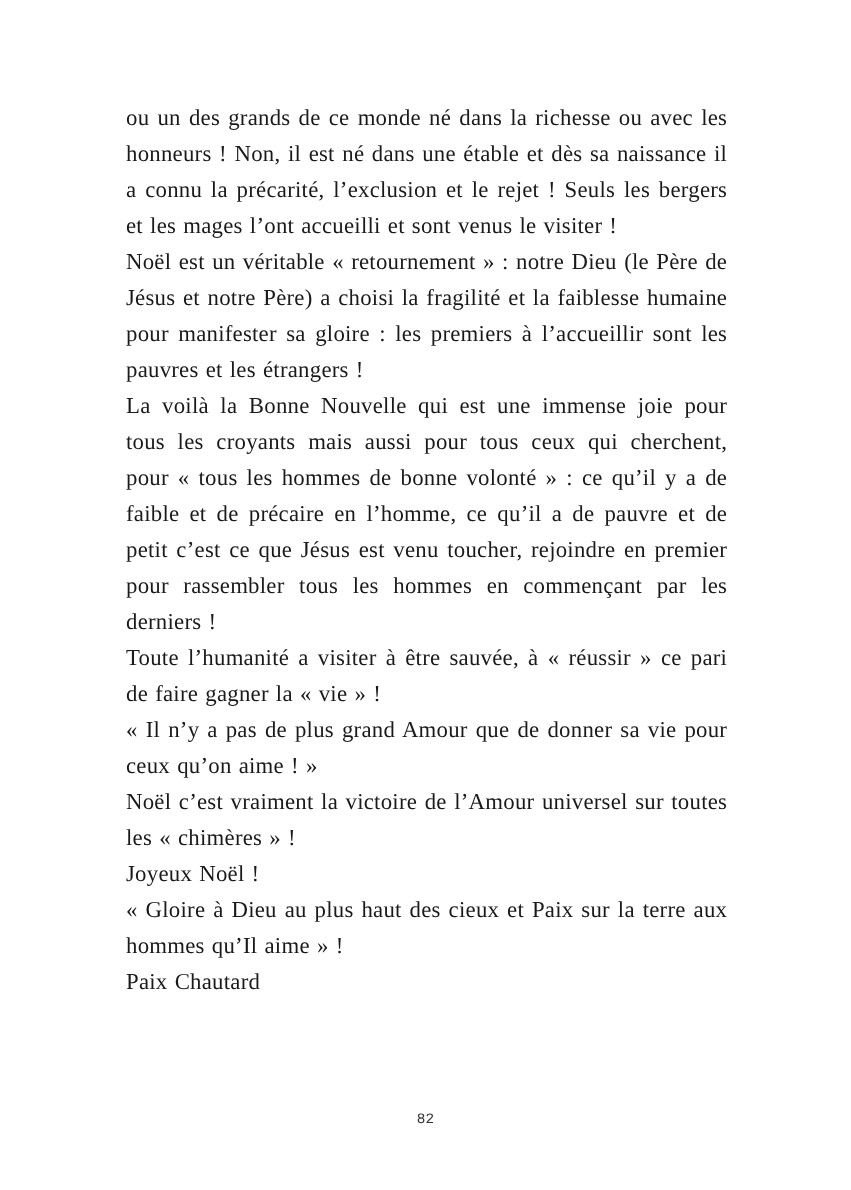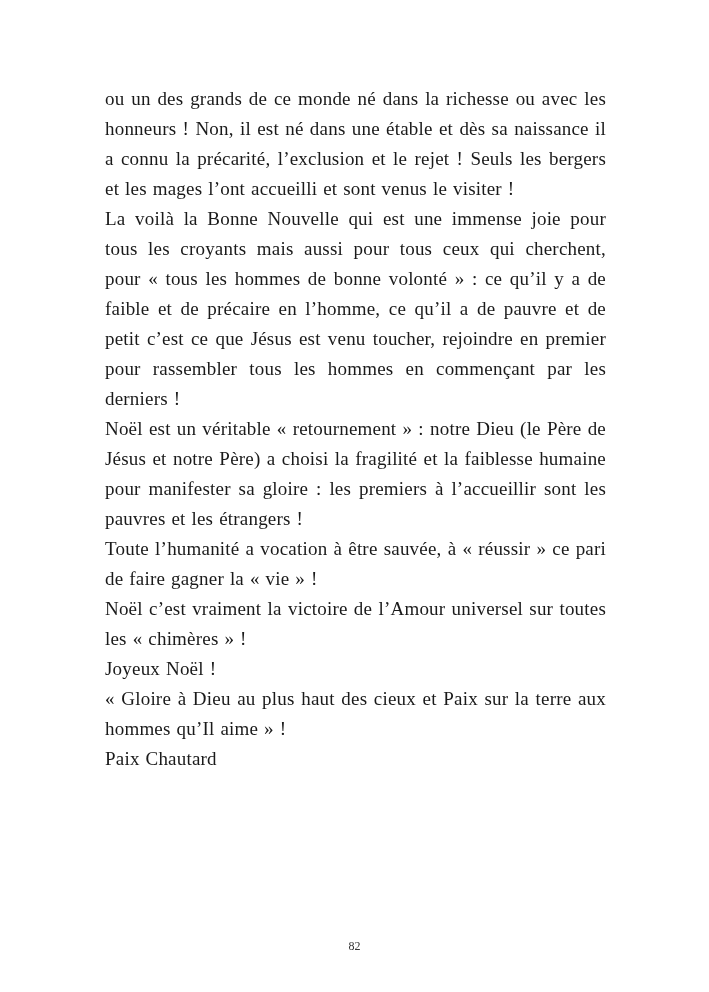--- a/index.html
+++ b/index.html
@@ -26,36 +26,38 @@
     margin: 0;
     padding: 0;
     font-size: 19px;
     line-height: 30px;
     text-align: justify;
     letter-spacing: 0.2px;
     word-spacing: 1px;
   }
   .page-number {
     position: absolute;
-    bottom: 38px;
+    bottom: 52px;
     left: 0;
     width: 100%;
     text-align: center;
     font-size: 12px;
     color: #333333;
+    font-family: Liberation Mono, monospace;
   }
 </style>
 </head>
 <body>
 
 <div class="page">
   <div class="content">
       <p>ou un des grands de ce monde né dans la richesse ou avec les honneurs ! Non, il est né dans une étable et dès sa naissance il a connu la précarité, l’exclusion et le rejet ! Seuls les bergers et les mages l’ont accueilli et sont venus le visiter !</p>
+      <p>Noël est un véritable « retournement » : notre Dieu (le Père de Jésus et notre Père) a choisi la fragilité et la faiblesse humaine pour manifester sa gloire : les premiers à l’accueillir sont les pauvres et les étrangers !</p>
       <p>La voilà la Bonne Nouvelle qui est une immense joie pour tous les croyants mais aussi pour tous ceux qui cherchent, pour « tous les hommes de bonne volonté » : ce qu’il y a de faible et de précaire en l’homme, ce qu’il a de pauvre et de petit c’est ce que Jésus est venu toucher, rejoindre en premier pour rassembler tous les hommes en commençant par les derniers !</p>
-      <p>Noël est un véritable « retournement » : notre Dieu (le Père de Jésus et notre Père) a choisi la fragilité et la faiblesse humaine pour manifester sa gloire : les premiers à l’accueillir sont les pauvres et les étrangers !</p>
-      <p>Toute l’humanité a vocation à être sauvée, à « réussir » ce pari de faire gagner la « vie » !</p>
+      <p>Toute l’humanité a visiter à être sauvée, à « réussir » ce pari de faire gagner la « vie » !</p>
+      <p>« Il n’y a pas de plus grand Amour que de donner sa vie pour ceux qu’on aime ! »</p>
       <p>Noël c’est vraiment la victoire de l’Amour universel sur toutes les « chimères » !</p>
       <p>Joyeux Noël !</p>
       <p>« Gloire à Dieu au plus haut des cieux et Paix sur la terre aux hommes qu’Il aime » !</p>
       <p>Paix Chautard</p>
     </div>
   <div class="page-number">82</div>
 </div>
 
 </body></html>

